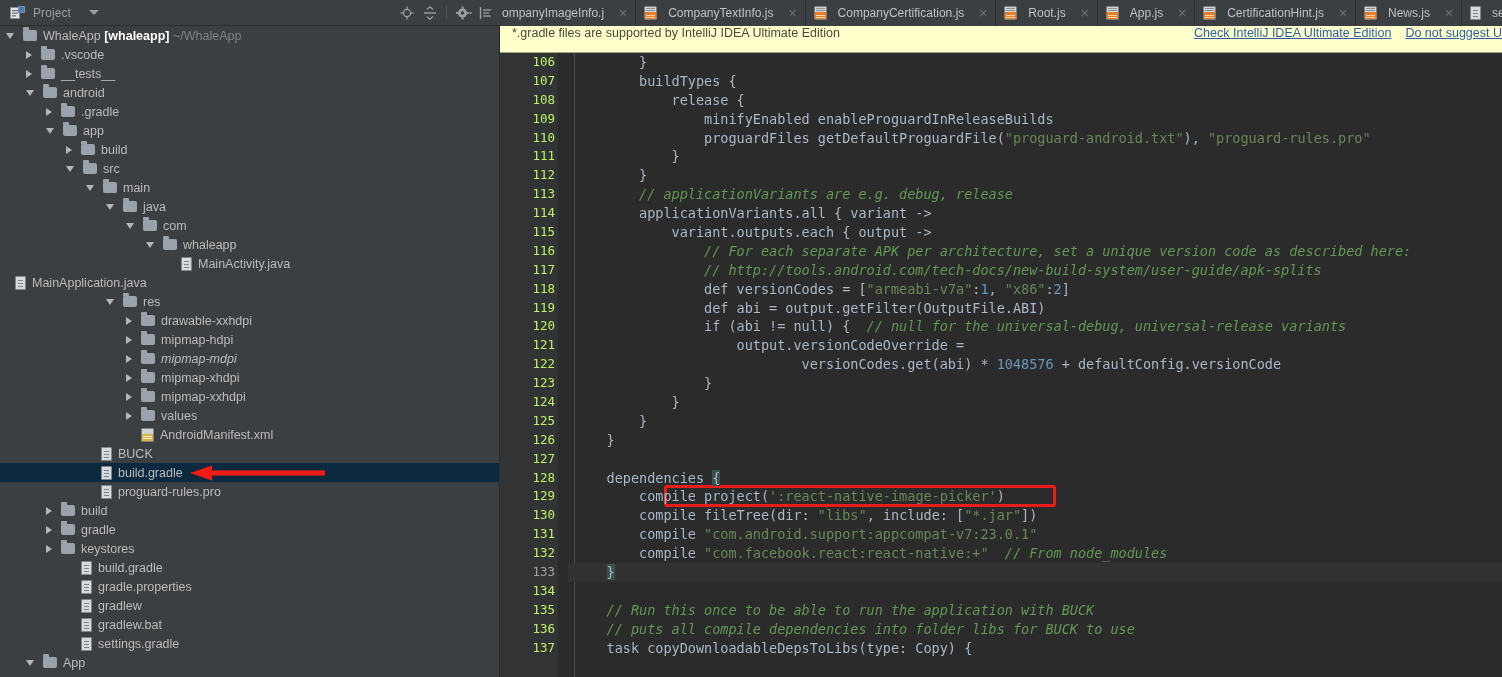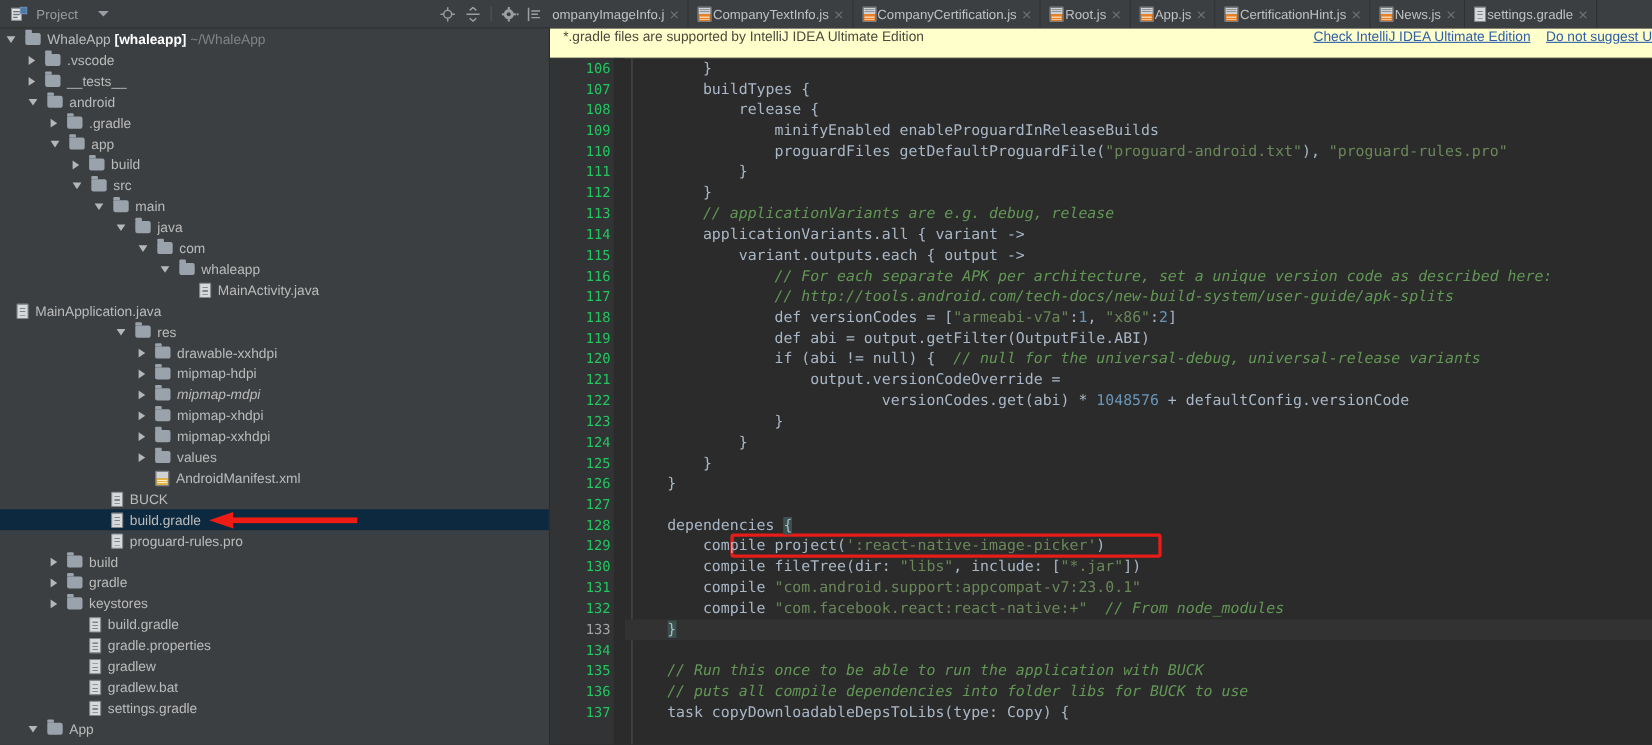--- a/index.html
+++ b/index.html
@@ -33,21 +33,21 @@
   .ph-tools { margin-left: auto; display: flex; align-items: center; gap: 9px; padding-right: 7px; }
   .ph-tools .t { width: 14px; height: 14px; position: relative; opacity: .78; }
   .ph-sep { width: 1px; height: 13px; background: #555; }
 
   
   .tabbar {
     flex: 1 1 auto; height: 26px; display: flex; align-items: stretch;
     background: #3c3f41; overflow: hidden;
   }
   .tab {
-    display: flex; align-items: center; gap: 1px;
+    display: flex; align-items: center; gap: 11px;
     padding: 0 7px 0 8px; height: 26px;
     border-right: 1px solid #2e3032;
     background: #3c3f41; color: #bbbbbb;
     font-size: 12px; white-space: nowrap;
     position: relative; flex: 0 0 auto;
   }
   .tab.first { padding-left: 2px; }
   .tab .tab-label { font-size: 12px; color: #bfc1c3; }
   .tab .tab-close {
     font-size: 12px; color: #6f7174; line-height: 1; margin-left: 3px;
@@ -151,21 +151,21 @@
   .notif .n-links { margin-left: auto; display: flex; gap: 14px; padding-right: 0; white-space: nowrap; }
   .notif .n-link { font-size: 12.5px; color: #2f5fa8; text-decoration: underline; }
 
   .editor { flex: 1 1 auto; display: flex; min-height: 0; background: #2b2b2b; position: relative; overflow: hidden; }
   .gutter {
     width: 68px; flex: 0 0 68px; background: #313335; position: relative;
     padding-top: 0;
   }
   .gutter .gline {
     height: 18.9px; line-height: 18.9px; text-align: right; padding-right: 13px;
-    font-family: "DejaVu Sans Mono", monospace; font-size: 12.5px; color: #22c55e;
+    font-family: "DejaVu Sans Mono", monospace; font-size: 12.5px; color: #bef264;
   }
   .gutter-strip { position: absolute; right: 0; top: 0; bottom: 0; width: 10px; background: #2b2b2b; }
 
   .code {
     flex: 1 1 auto; position: relative; overflow: hidden;
     font-family: "DejaVu Sans Mono", monospace; font-size: 13.5px;
   }
   .cline {
     height: 18.9px; line-height: 18.9px; white-space: pre; color: #a9b7c6;
     padding-left: 6px; position: relative;

